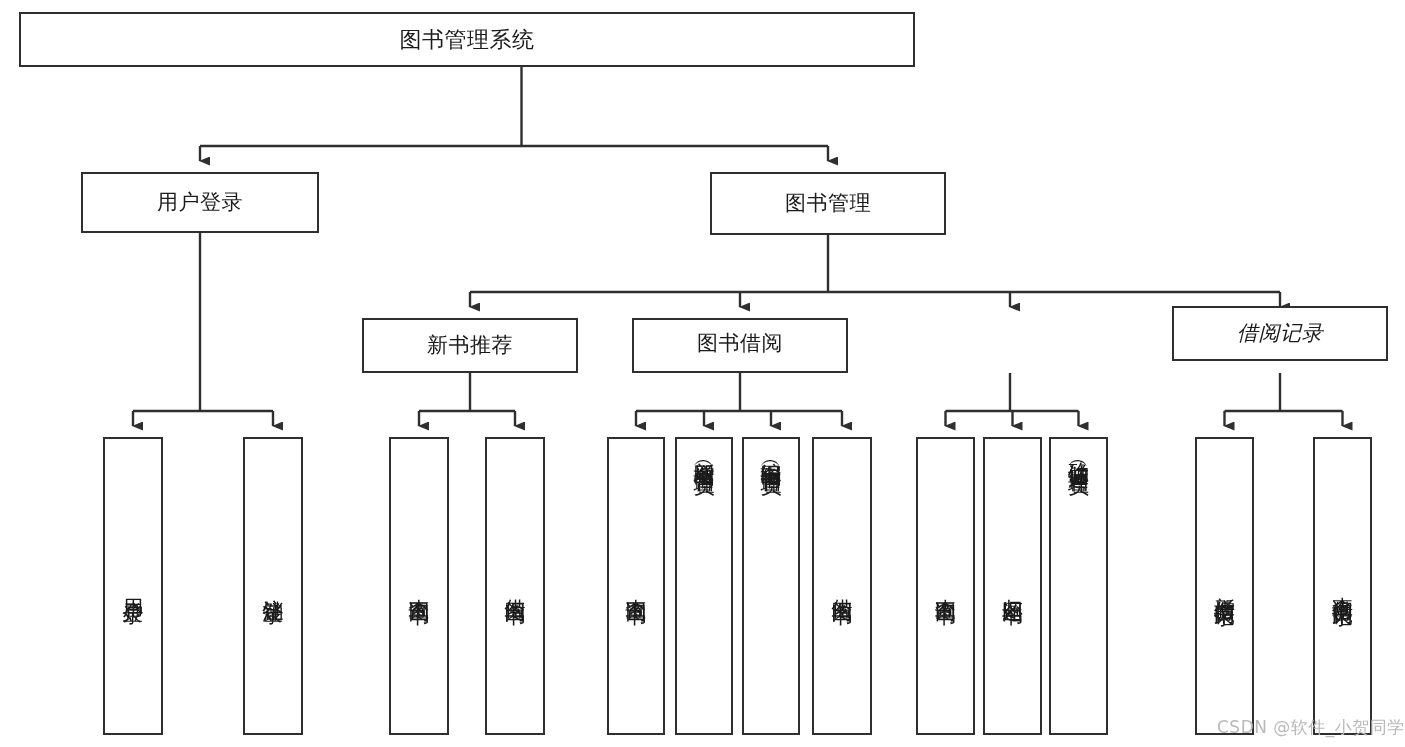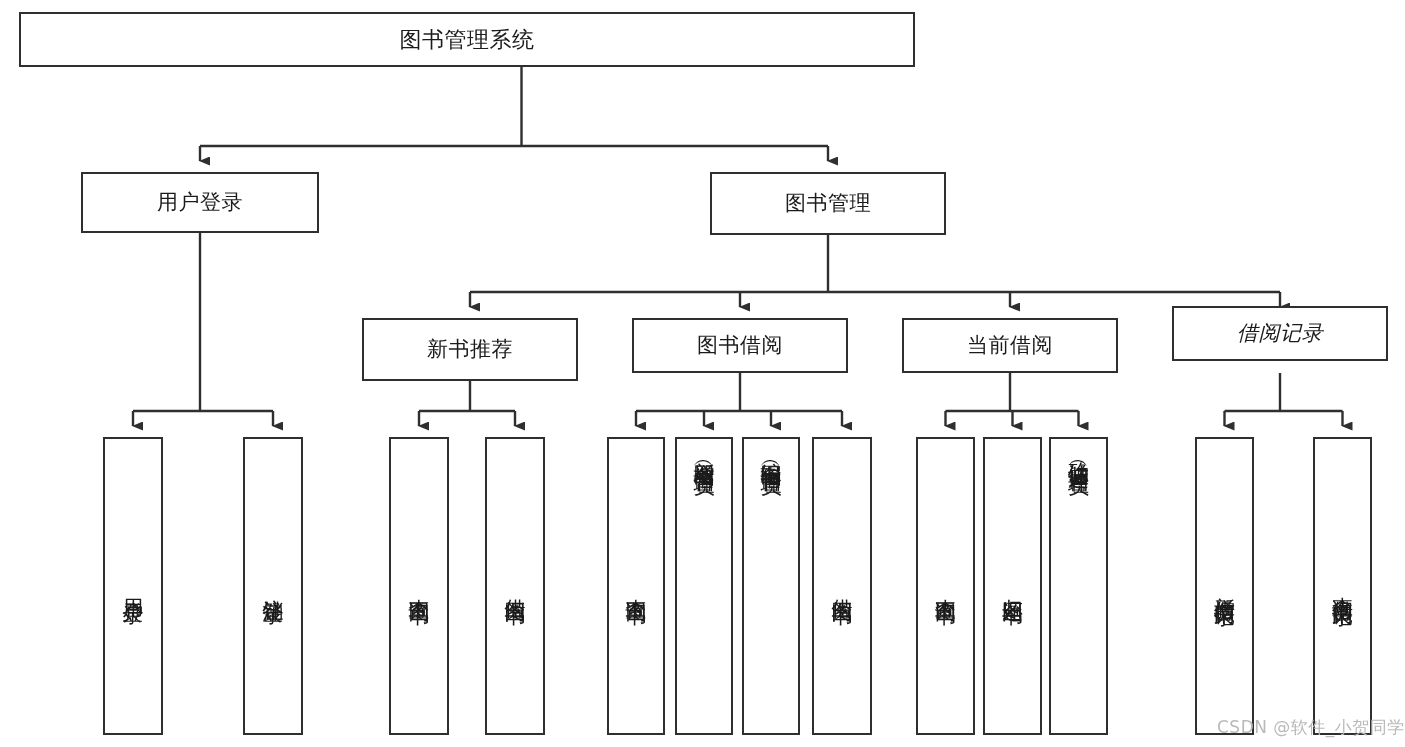--- a/index.html
+++ b/index.html
@@ -130,28 +130,25 @@
     <span class="node-label">图书管理系统</span>
   </div>
 
   <div class="node horizontal" style="left: 81px; top: 172px; width: 238px; height: 61px;">
     <span class="node-label">用户登录</span>
   </div>
   <div class="node horizontal" style="left: 710px; top: 172px; width: 236px; height: 63px;">
     <span class="node-label">图书管理</span>
   </div>
 
-  <div class="node horizontal" style="left: 362px; top: 318px; width: 216px; height: 63px;">
+  <div class="node horizontal" style="left: 362px; top: 318px; width: 216px; height: 55px;">
     <span class="node-label">新书推荐</span>
   </div>
-  <div class="node horizontal" style="left: 632px; top: 318px; width: 216px; height: 55px;">
+  <div class="node horizontal" style="left: 632px; top: 318px; width: 216px; height: 55px; font-family: Liberation Mono, monospace;">
     <span class="node-label">图书借阅</span>
-  </div>
-  <div class="node horizontal" style="left: 902px; top: 318px; width: 216px; height: 55px;">
-    <span class="node-label">当前借阅</span>
   </div>
   <div class="node horizontal" style="left: 1172px; top: 306px; width: 216px; height: 55px; font-style: italic;">
     <span class="node-label">借阅记录</span>
   </div>
 
   <div class="node vertical centered" style="left: 103px; top: 437px; width: 60px; height: 298px;">
     <span class="node-label">用户登录</span>
   </div>
   <div class="node vertical centered" style="left: 243px; top: 437px; width: 60px; height: 298px;">
     <span class="node-label">注销登录</span>

